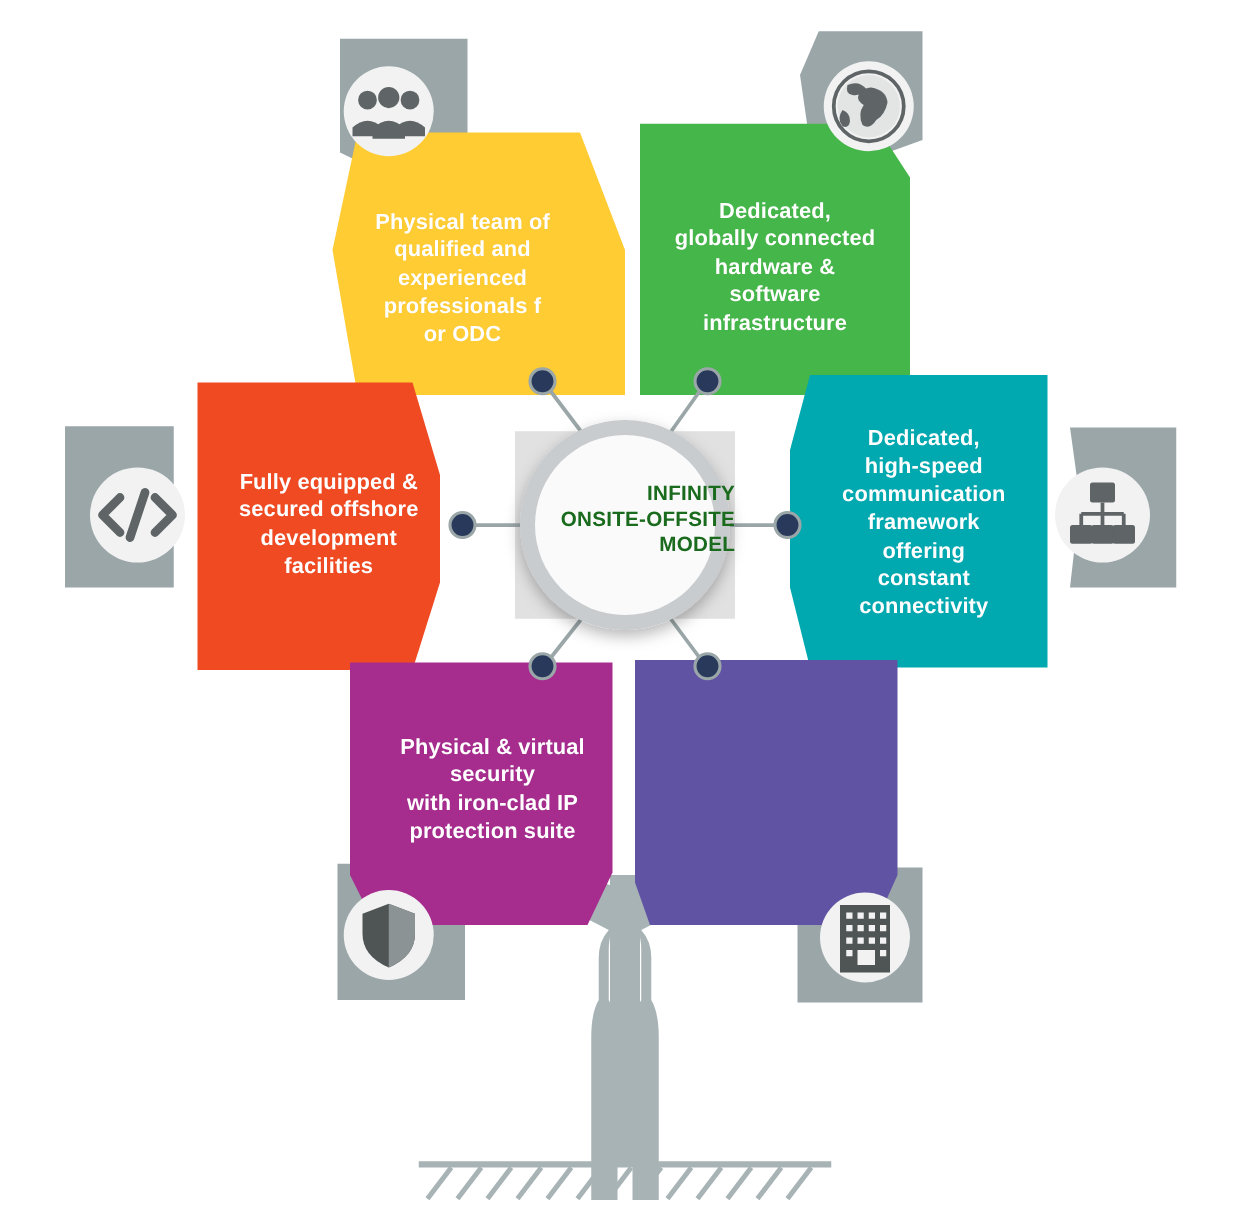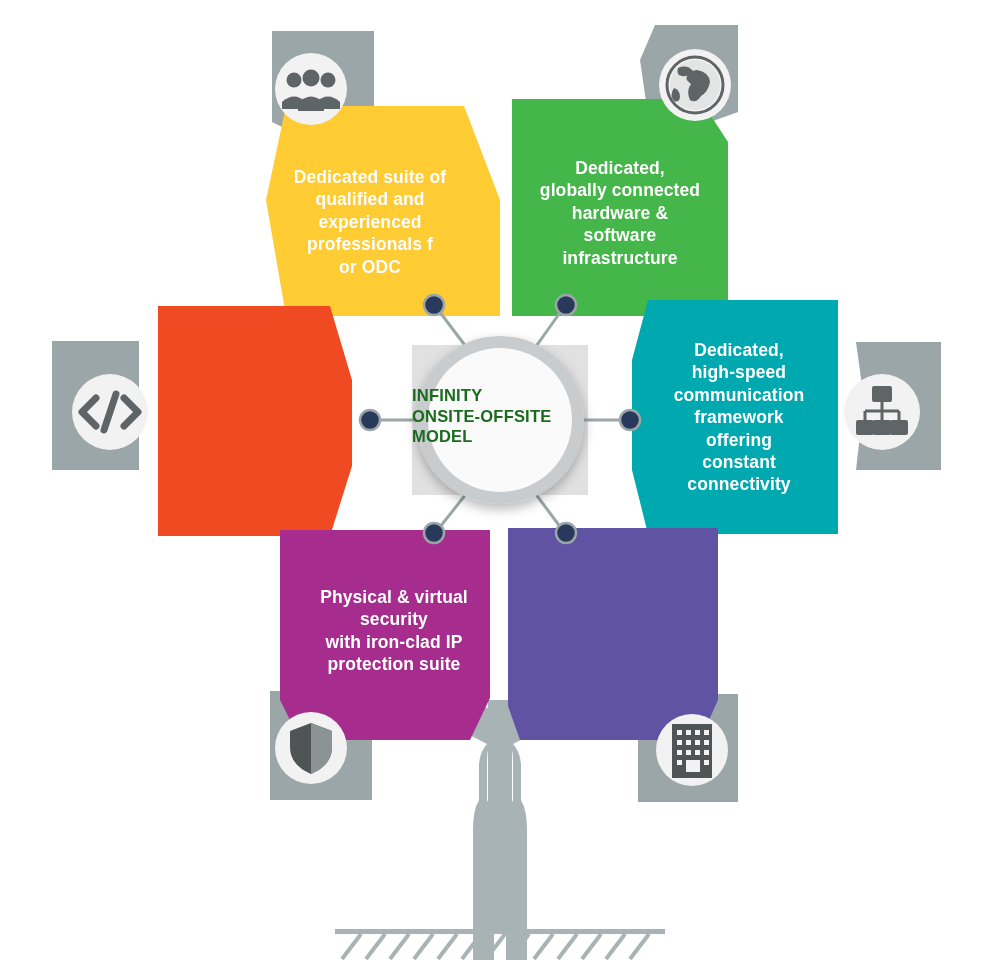--- a/index.html
+++ b/index.html
@@ -22,21 +22,21 @@
   }
   #t-yellow{left:268px;top:166px;width:204px;}
   #t-green {left:520px;top:157px;width:200px;}
   #t-red   {left:160px;top:374px;width:206px;}
   #t-teal  {left:638px;top:339px;width:202px;}
   #t-magenta{left:294px;top:586px;width:200px;}
   #t-purple{left:516px;top:586px;width:204px;}
 
   #center-label{
     position:absolute;left:412px;top:385px;width:176px;
-    text-align:left;color:#1A6B1E;font-weight:bold;
+    text-align:right;color:#1A6B1E;font-weight:bold;
     font-size:16.5px;line-height:1.25;white-space:pre-line;
     letter-spacing:.2px;pointer-events:none;
   }
 </style>
 </head>
 <body>
 
 <div id="stage">
 
   <svg class="layer" viewBox="0 0 1000 964">
@@ -204,30 +204,34 @@
           <rect x="686" y="750" width="5" height="5"></rect>
         <rect x="695" y="750" width="5" height="5"></rect>
           <rect x="704" y="750" width="5" height="5"></rect>
         <rect x="677" y="760" width="5" height="5"></rect>
           <rect x="704" y="760" width="5" height="5"></rect>
         <rect x="686" y="760" width="14" height="12"></rect>
       </g>
     </g>
   </svg>
 
-  <div class="node-text" id="t-yellow">Dedicated suite of
+  <div class="node-text" id="t-yellow">Physical team of
 qualified and
 experienced
 professionals f
 or ODC</div>
   <div class="node-text" id="t-green">Dedicated,
 globally connected
 hardware &amp;
 software
 infrastructure</div>
+  <div class="node-text" id="t-red">Fully equipped &amp;
+secured offshore
+development
+facilities</div>
   <div class="node-text" id="t-teal">Dedicated,
 high-speed
 communication
 framework
 offering
 constant
 connectivity</div>
   <div class="node-text" id="t-magenta">Physical &amp; virtual
 security
 with iron-clad IP

